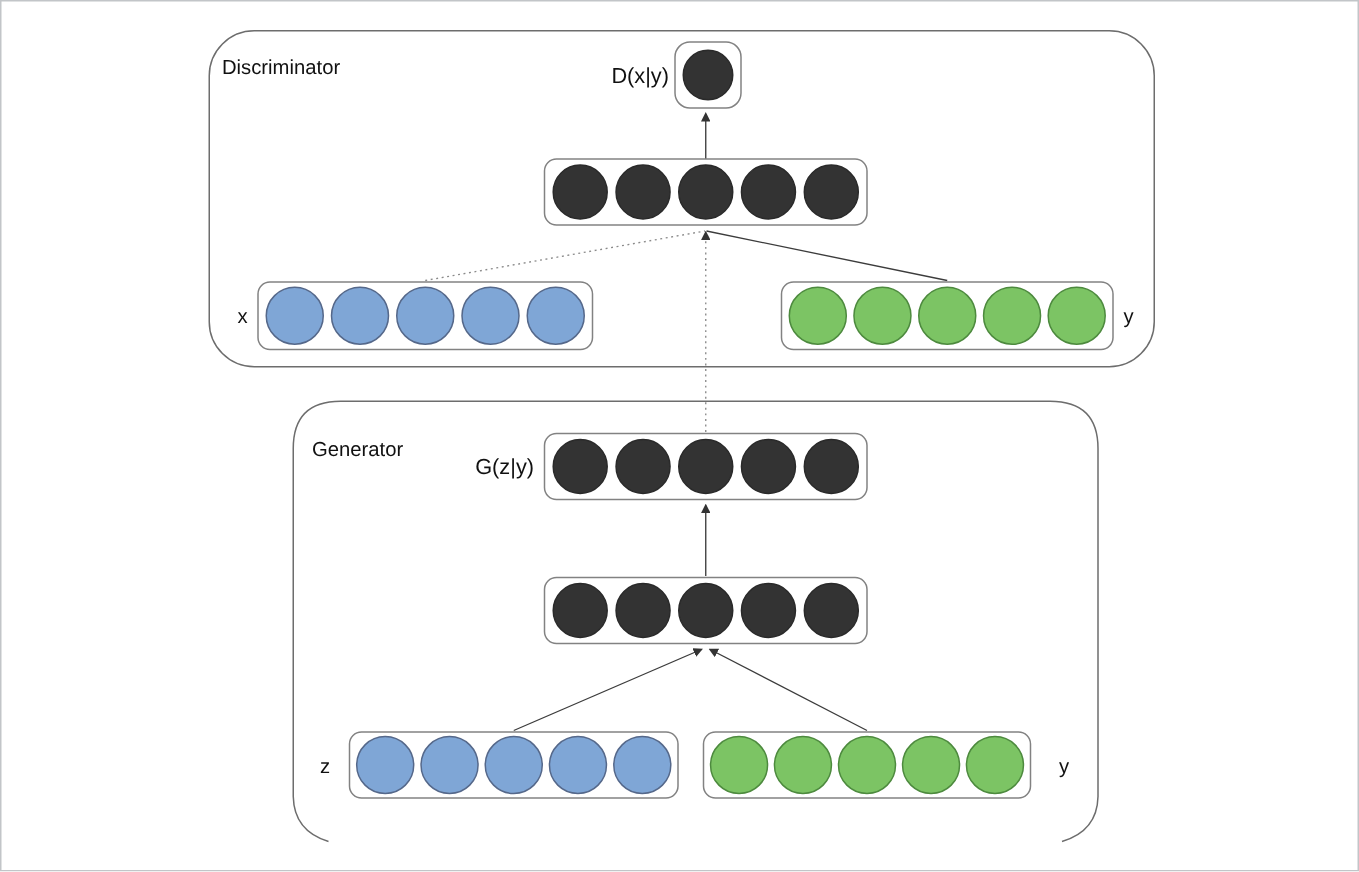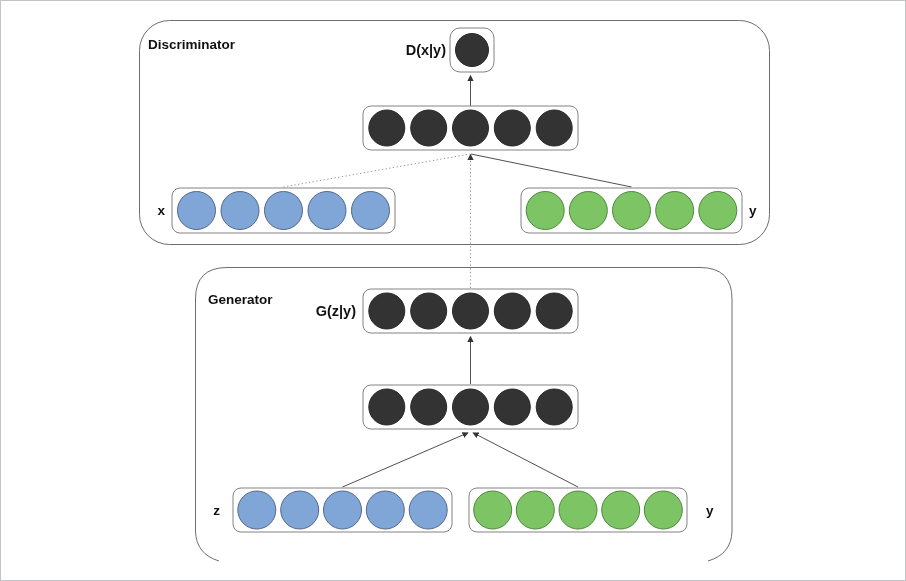--- a/index.html
+++ b/index.html
@@ -9,21 +9,20 @@
     font-family: "Liberation Sans", sans-serif;
   }
   .canvas {
     position: relative;
     width: 906px;
     height: 581px;
     box-sizing: border-box;
     border: 1px solid #c2c5c8;
     background: #ffffff;
     overflow: hidden;
-    font-weight: bold;
   }
   svg { display: block; }
   .big-box {
     fill: none;
     stroke: #6d6d6d;
     stroke-width: 1;
   }
   .layer-box {
     fill: #ffffff;
     stroke: #828282;

